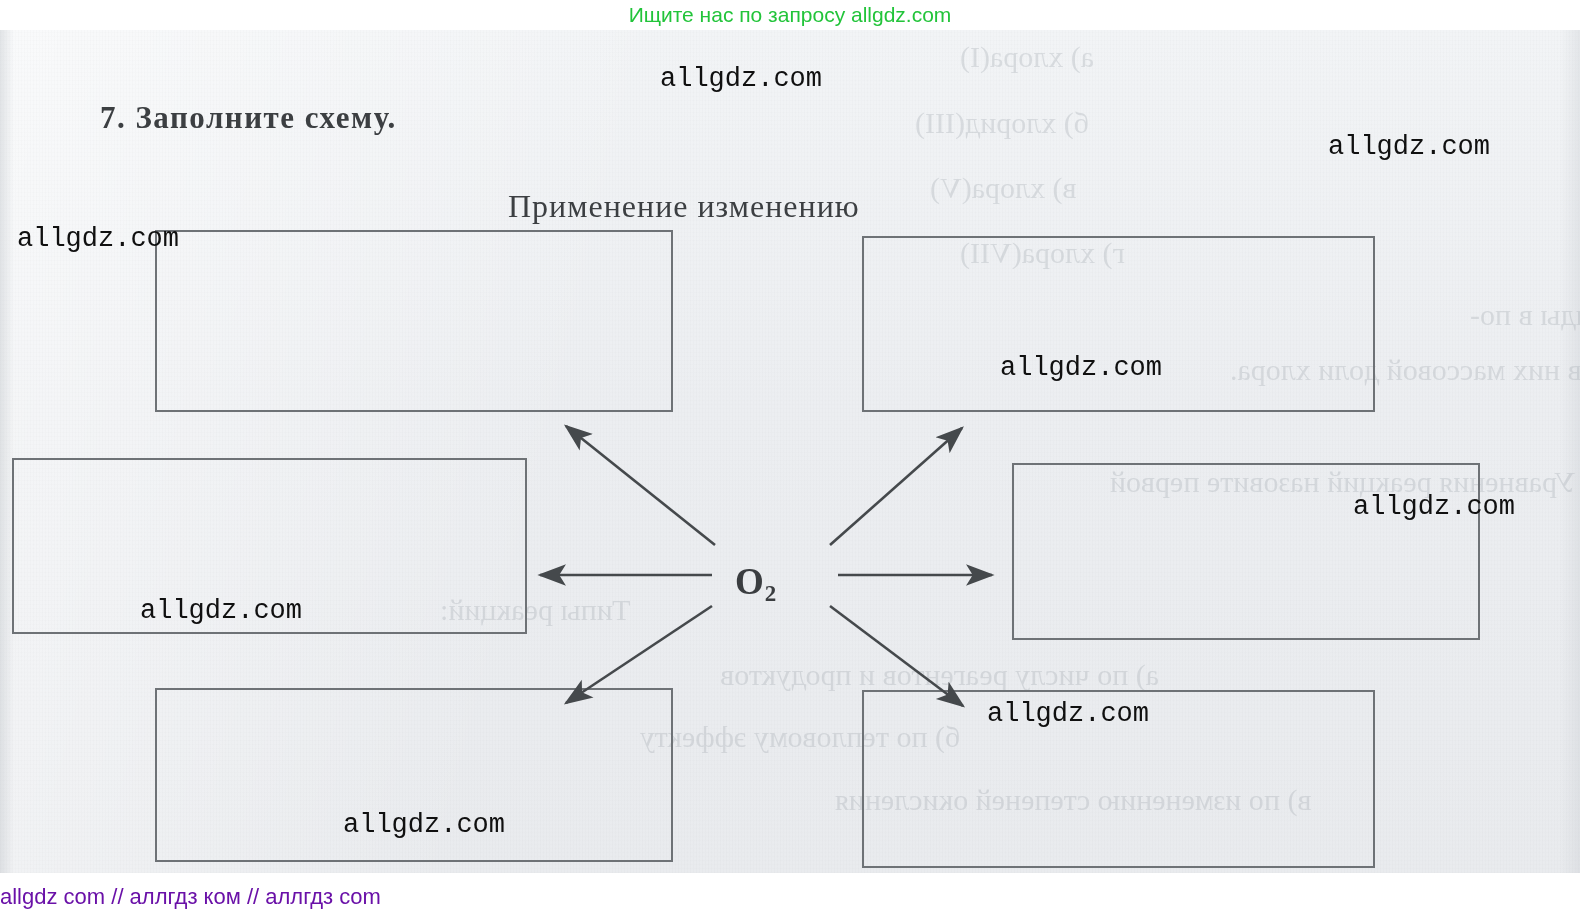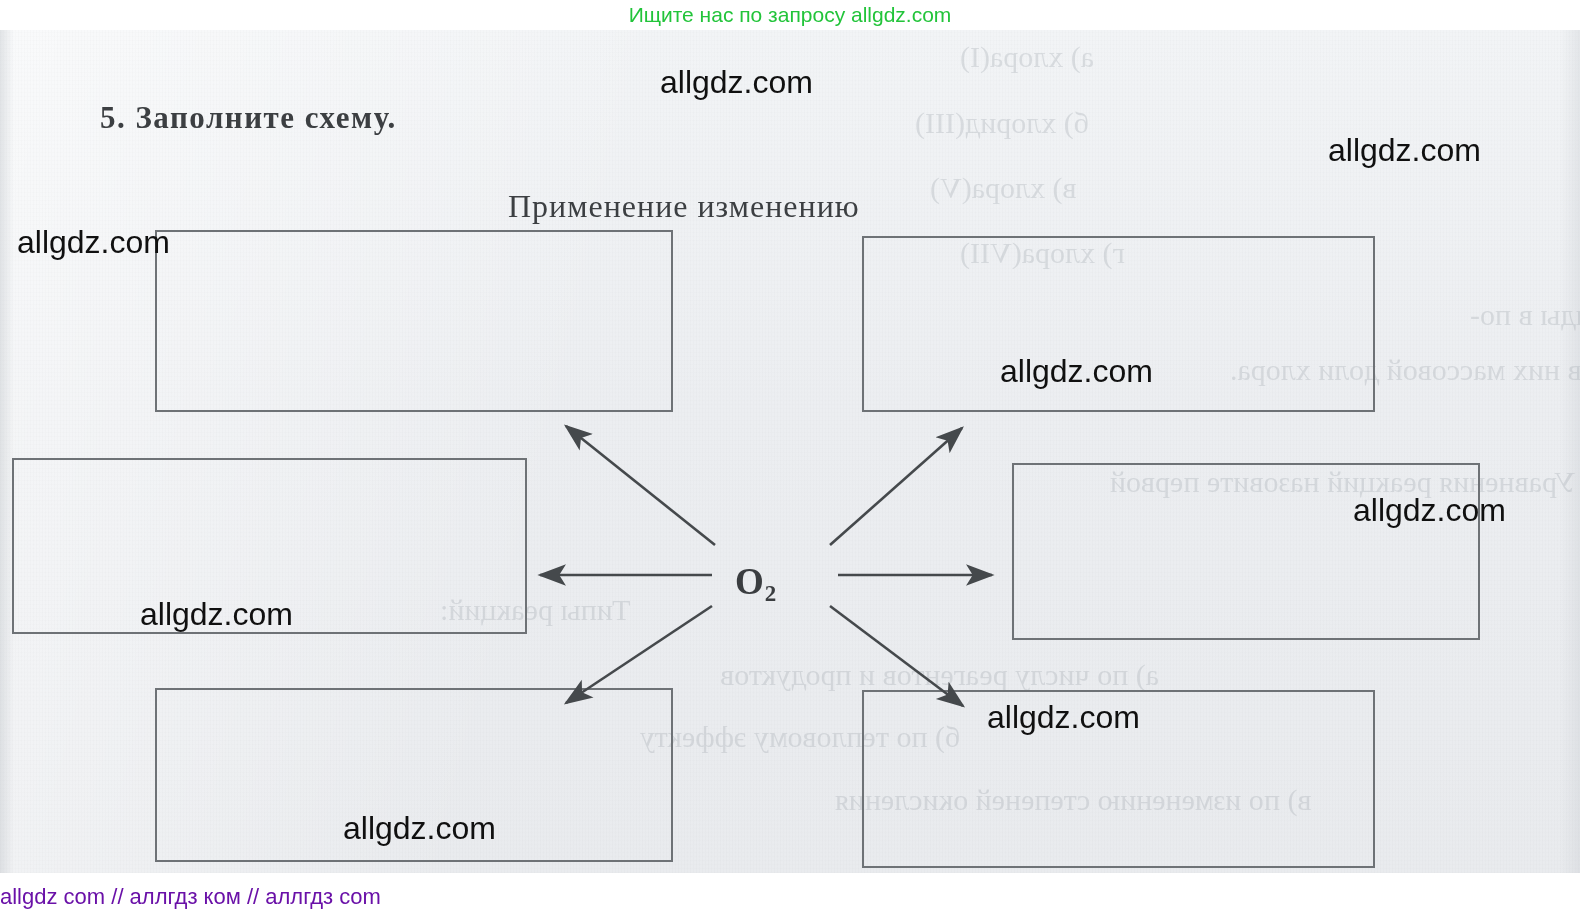--- a/index.html
+++ b/index.html
@@ -159,22 +159,22 @@
     width: 1580px;
     height: 845px;
     z-index: 8;
     pointer-events: none;
   }
 
   
   .wm {
     position: absolute;
     color: #101010;
-    font-family: Liberation Sans, sans-serif;
-    font-size: 32px;
+    font-family: Liberation Mono, monospace;
+    font-size: 27px;
     white-space: nowrap;
     z-index: 20;
   }
 
   
   .footer {
     position: absolute;
     left: 0;
     top: 873px;
     width: 1580px;
@@ -205,21 +205,21 @@
     <div class="ghost" style="left:930px; top:143px; font-size:30px;">в) хлора(V)</div>
     <div class="ghost" style="left:960px; top:208px; font-size:30px;">г) хлора(VII)</div>
     <div class="ghost" style="left:1470px; top:270px; font-size:30px;">Не производя вычислений, расположите данные оксиды в по-</div>
     <div class="ghost" style="left:1230px; top:325px; font-size:30px;">рядке увеличения в них массовой доли хлора.</div>
     <div class="ghost" style="left:1110px; top:437px; font-size:30px;">5) Уравнения реакций назовите первой</div>
     <div class="ghost" style="left:440px;  top:565px; font-size:30px;">Типы реакций:</div>
     <div class="ghost" style="left:720px;  top:630px; font-size:30px;">а) по числу реагентов и продуктов</div>
     <div class="ghost" style="left:640px;  top:692px; font-size:30px;">б) по тепловому эффекту</div>
     <div class="ghost" style="left:835px;  top:755px; font-size:30px;">в) по изменению степеней окисления</div>
 
-    <div class="task-heading">5. Заполните схему.</div>
+    <div class="task-heading">7. Заполните схему.</div>
 
     <div class="scheme-title">Применение изменению</div>
 
     <div class="ans-box" style="left:155px;  top:202px; width:518px; height:182px;"></div>
     <div class="ans-box" style="left:862px;  top:208px; width:513px; height:176px;"></div>
     <div class="ans-box" style="left:12px;   top:430px; width:515px; height:176px;"></div>
     <div class="ans-box" style="left:1012px; top:435px; width:468px; height:177px;"></div>
     <div class="ans-box" style="left:155px;  top:660px; width:518px; height:174px;"></div>
     <div class="ans-box" style="left:862px;  top:662px; width:513px; height:178px;"></div>
 

